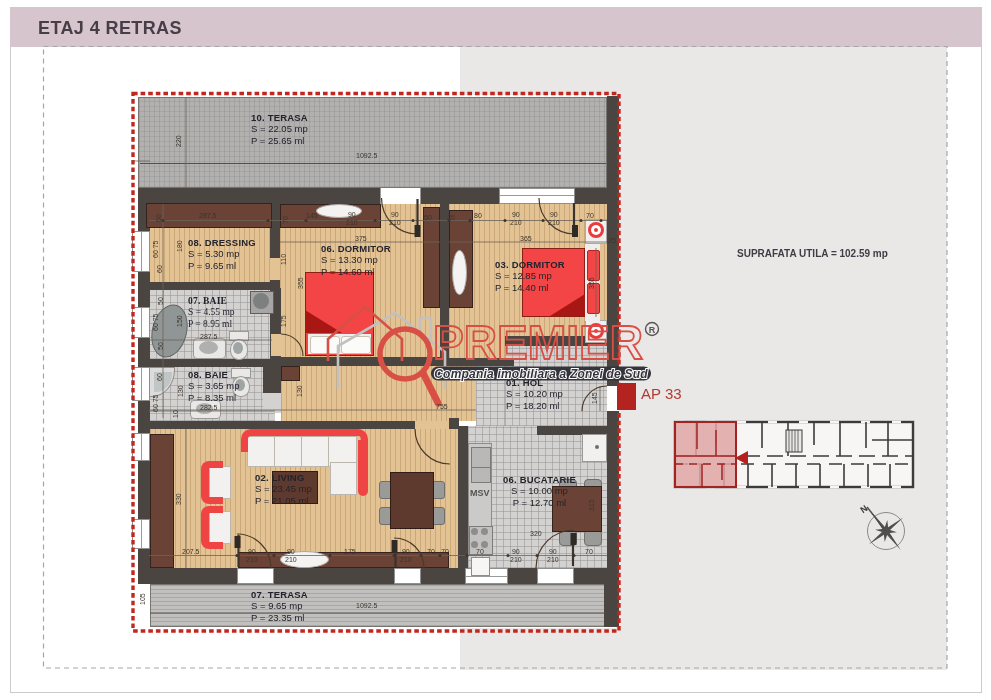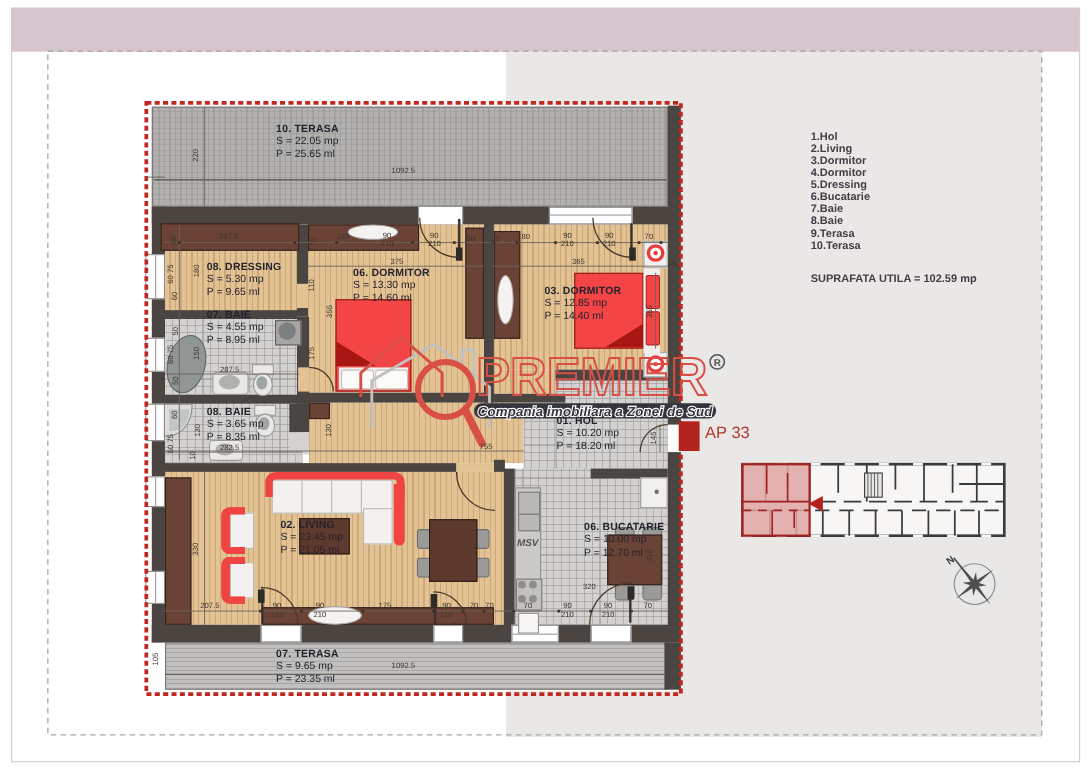--- a/index.html
+++ b/index.html
@@ -19,20 +19,21 @@
   svg{position:absolute;left:0;top:0;}
 </style>
 </head>
 <body>
 <div id="page">
 
 <div class="abs" style="left:10px;top:7px;width:970px;height:684px;border:1px solid #cbcbcb;"></div>
 
 <div class="abs" style="left:10px;top:7px;width:971px;height:40px;background:#d7c5cd;"></div>
 
+<div class="abs" style="left:38px;top:18px;font-size:18px;font-weight:bold;color:#473e48;letter-spacing:.4px;">ETAJ 4 RETRAS</div>
 
 
 <div class="abs" style="left:460px;top:47px;width:487px;height:623px;background:#e9e8e6;"></div>
 
 <div class="abs" style="left:135px;top:95px;width:481px;height:533px;background:#fff;"></div>
 
 <div class="abs hatch" style="left:138px;top:97px;width:469px;height:91px;border:1px solid #77756f;box-sizing:border-box;z-index:2;"></div>
 
 <div class="abs hatch2" style="left:150px;top:584px;width:457px;height:43px;border:1px solid #77756f;box-sizing:border-box;z-index:2;"></div>
 
@@ -238,33 +239,33 @@
 <div class="abs" style="left:270px;top:258px;width:10px;height:22px;background:#e3c394;z-index:6;"></div>
 
 <div class="rmlabel" style="left:251px;top:112px;"><b>10. TERASA</b><br>S = 22.05 mp<br>P = 25.65 ml</div>
 
 <div class="rmlabel" style="left:188px;top:237px;"><b>08. DRESSING</b><br>S = 5.30 mp<br>P = 9.65 ml</div>
 
 <div class="rmlabel" style="left:321px;top:243px;"><b>06. DORMITOR</b><br>S = 13.30 mp<br>P = 14.60 ml</div>
 
 <div class="rmlabel" style="left:495px;top:259px;"><b>03. DORMITOR</b><br>S = 12.85 mp<br>P = 14.40 ml</div>
 
-<div class="rmlabel" style="left:188px;top:281px;"><b>07. BAIE</b><br>S = 4.55 mp<br>P = 8.95 ml</div>
+<div class="rmlabel" style="left:188px;top:296px;font-family:Liberation Serif, serif;"><b>07. BAIE</b><br>S = 4.55 mp<br>P = 8.95 ml</div>
 
 <div class="rmlabel" style="left:188px;top:369px;"><b>08. BAIE</b><br>S = 3.65 mp<br>P = 8.35 ml</div>
 
 <div class="rmlabel" style="left:506px;top:377px;"><b>01. HOL</b><br>S = 10.20 mp<br>P = 18.20 ml</div>
 
 <div class="rmlabel" style="left:255px;top:472px;"><b>02. LIVING</b><br>S = 23.45 mp<br>P = 21.05 ml</div>
 
-<div class="rmlabel" style="left:531px;top:474px;"><b>06. BUCATARIE</b><br>S = 10.00 mp<br>P = 12.70 ml</div>
+<div class="rmlabel" style="left:503px;top:474px;text-align:center;"><b>06. BUCATARIE</b><br>S = 10.00 mp<br>P = 12.70 ml</div>
 
 <div class="rmlabel" style="left:251px;top:589px;"><b>07. TERASA</b><br>S = 9.65 mp<br>P = 23.35 ml</div>
 
-<div class="abs" style="left:470px;top:488px;font-size:9px;font-weight:bold;color:#55544f;z-index:28;font-style:italic;">MSV</div>
+<div class="abs" style="left:470px;top:488px;font-size:9px;font-weight:bold;color:#55544f;z-index:28;">MSV</div>
 
 <div class="dim dimv" style="left:155px;top:222px;">60</div>
 <div class="dim" style="left:199px;top:212px;">287.5</div>
 <div class="dim dimv" style="left:282px;top:224px;">70</div>
 <div class="dim" style="left:306px;top:212px;">145</div>
 <div class="dim" style="left:346px;top:211px;text-align:center;line-height:8px;">90<br>210</div>
 <div class="dim" style="left:389px;top:211px;text-align:center;line-height:8px;">90<br>210</div>
 <div class="dim" style="left:424px;top:214px;">50</div>
 <div class="dim" style="left:447px;top:214px;">35</div>
 <div class="dim" style="left:474px;top:212px;">80</div>
@@ -306,22 +307,20 @@
 <div class="dim" style="left:400px;top:548px;text-align:center;line-height:8px;">90<br>210</div>
 <div class="dim" style="left:427px;top:548px;">70</div>
 <div class="dim" style="left:441px;top:548px;">70</div>
 <div class="dim" style="left:476px;top:548px;">70</div>
 <div class="dim" style="left:510px;top:548px;text-align:center;line-height:8px;">90<br>210</div>
 <div class="dim" style="left:547px;top:548px;text-align:center;line-height:8px;">90<br>210</div>
 <div class="dim" style="left:585px;top:548px;">70</div>
 <div class="dim" style="left:530px;top:530px;">320</div>
 <div class="dim dimv" style="left:588px;top:511px;">315</div>
 
-<div class="abs" style="left:737px;top:119px;width:135px;font-size:10px;font-weight:bold;color:#413c46;line-height:11.05px;z-index:28;">
-1.Hol<br>2.Living<br>3.Dormitor<br>4.Dormitor<br>5.Dressing<br>6.Bucatarie<br>7.Baie<br>8.Baie<br>9.Terasa<br>10.Terasa</div>
 
 <div class="abs" style="left:737px;top:248px;font-size:10px;font-weight:bold;color:#413c46;z-index:28;">SUPRAFATA UTILA = 102.59 mp</div>
 
 <div class="abs" style="left:617px;top:383px;width:19px;height:27px;background:#b32421;z-index:26;"></div>
 
 <div class="abs" style="left:641px;top:385px;font-size:15px;color:#b23a33;z-index:28;">AP 33</div>
 
 <svg width="991" height="700" viewBox="0 0 991 700" style="z-index:20;">
 
 <rect x="43.5" y="46.5" width="903.5" height="621.5" fill="none" stroke="#a6a6a6" stroke-width="1.2" stroke-dasharray="5 4"></rect>

